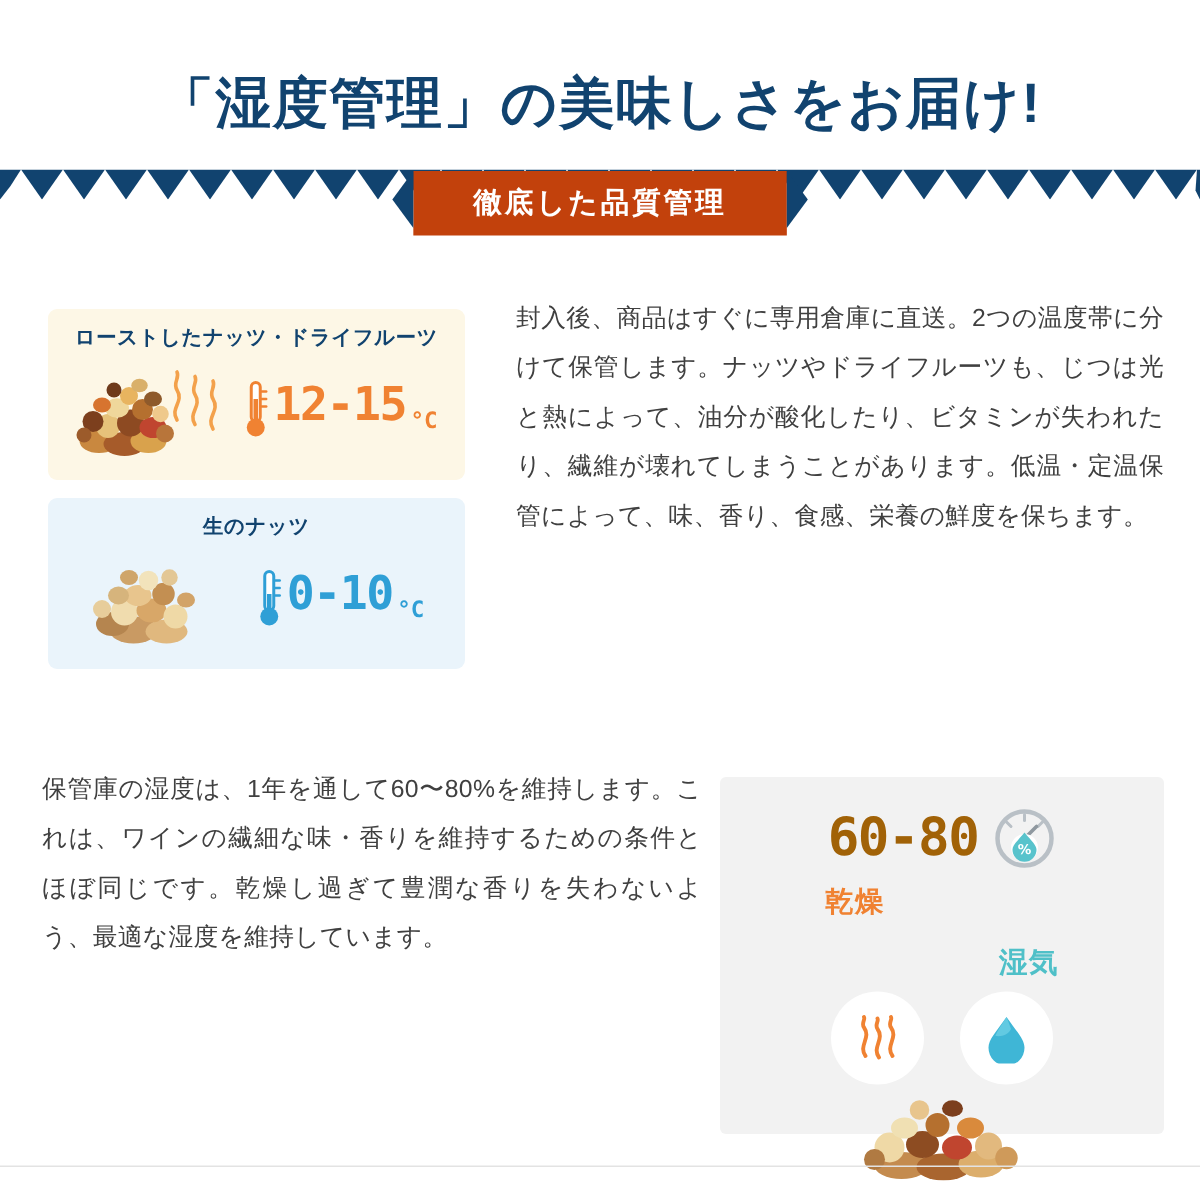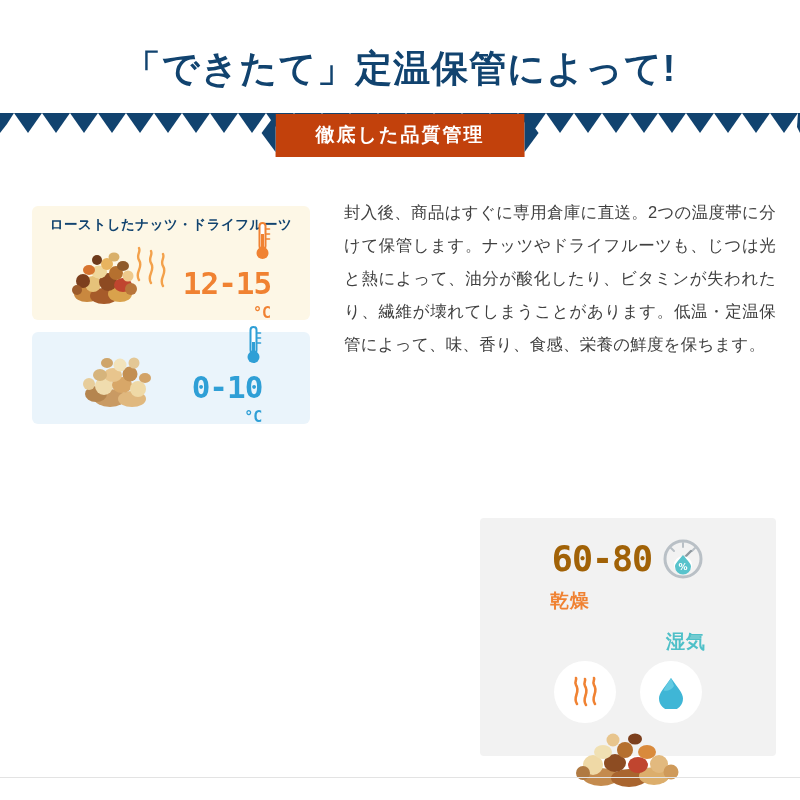--- a/index.html
+++ b/index.html
@@ -118,23 +118,22 @@
     height: 70px;
   }
   .nut-pic {
     width: 104px;
     height: 66px;
     position: relative;
     flex: 0 0 auto;
   }
   .temp-wrap {
     display: flex;
-    align-items: flex-end;
+    align-items: flex-start;
     gap: 3px;
-    flex-direction: column;
   }
   .temp-num {
     font-family: "DejaVu Sans Mono", monospace;
     font-size: 31px;
     font-weight: bold;
     letter-spacing: -1px;
   }
   .temp-unit {
     font-family: "DejaVu Sans Mono", monospace;
     font-size: 15px;
@@ -254,21 +253,21 @@
     height: 1px;
     background: #e3e3e3;
   }
 </style>
 </head>
 <body>
 
 <div class="page">
 
   <div class="header">
-    <div class="main-title">「できたて」定温保管によって!</div>
+    <div class="main-title">「湿度管理」の美味しさをお届け!</div>
 
     <svg class="zigzag" viewBox="0 0 800 20" preserveAspectRatio="none">
       <g fill="#11436f">
         <polygon points="0,20 0,0 14,0 7,11"></polygon>
         <polygon points="14,0 42,0 28,20"></polygon>
         <polygon points="42,0 70,0 56,20"></polygon>
         <polygon points="70,0 98,0 84,20"></polygon>
         <polygon points="98,0 126,0 112,20"></polygon>
         <polygon points="126,0 154,0 140,20"></polygon>
         <polygon points="154,0 182,0 168,20"></polygon>
@@ -347,20 +346,21 @@
                 <line x1="12.5" y1="19" x2="15.5" y2="19"></line>
               </g>
             </svg>
             <span class="temp-num">12-15</span>
             <span class="temp-unit">°C</span>
           </div>
         </div>
       </div>
 
       <div class="card raw">
+        <div class="card-title">生のナッツ</div>
         <div class="card-body">
           <div class="nut-pic">
             <svg viewBox="0 0 104 66" width="104" height="66">
               <ellipse cx="30" cy="54" rx="16" ry="9" fill="#c99a63"></ellipse>
               <ellipse cx="52" cy="55" rx="14" ry="8" fill="#e0b87e"></ellipse>
               <ellipse cx="16" cy="50" rx="11" ry="8" fill="#b5854f"></ellipse>
               <circle cx="24" cy="42" r="9" fill="#f0dcae"></circle>
               <ellipse cx="42" cy="41" rx="10" ry="8" fill="#d8a768"></ellipse>
               <circle cx="58" cy="45" r="8" fill="#efd9a6"></circle>
               <ellipse cx="33" cy="31" rx="9" ry="7" fill="#e8c58d"></ellipse>
@@ -392,20 +392,21 @@
     </div>
 
     <div class="sec1-text">
       <p class="body-text">封入後、商品はすぐに専用倉庫に直送。2つの温度帯に分けて保管します。ナッツやドライフルーツも、じつは光と熱によって、油分が酸化したり、ビタミンが失われたり、繊維が壊れてしまうことがあります。低温・定温保管によって、味、香り、食感、栄養の鮮度を保ちます。</p>
     </div>
   </div>
 
   <div class="sec2">
 
     <div class="sec2-text">
+      <p class="body-text">保管庫の湿度は、1年を通して60〜80%を維持します。これは、ワインの繊細な味・香りを維持するための条件とほぼ同じです。乾燥し過ぎて豊潤な香りを失わないよう、最適な湿度を維持しています。</p>
     </div>
 
     <div class="humidity-box">
       <div class="hum-top">
         <span class="hum-num">60-80</span>
         <svg width="42" height="42" viewBox="0 0 42 42">
           <circle cx="21" cy="21" r="18" fill="none" stroke="#b9c0c6" stroke-width="3"></circle>
           <g stroke="#b9c0c6" stroke-width="2" stroke-linecap="round">
             <line x1="21" y1="5" x2="21" y2="9"></line>
             <line x1="9" y1="10" x2="12" y2="13"></line>

